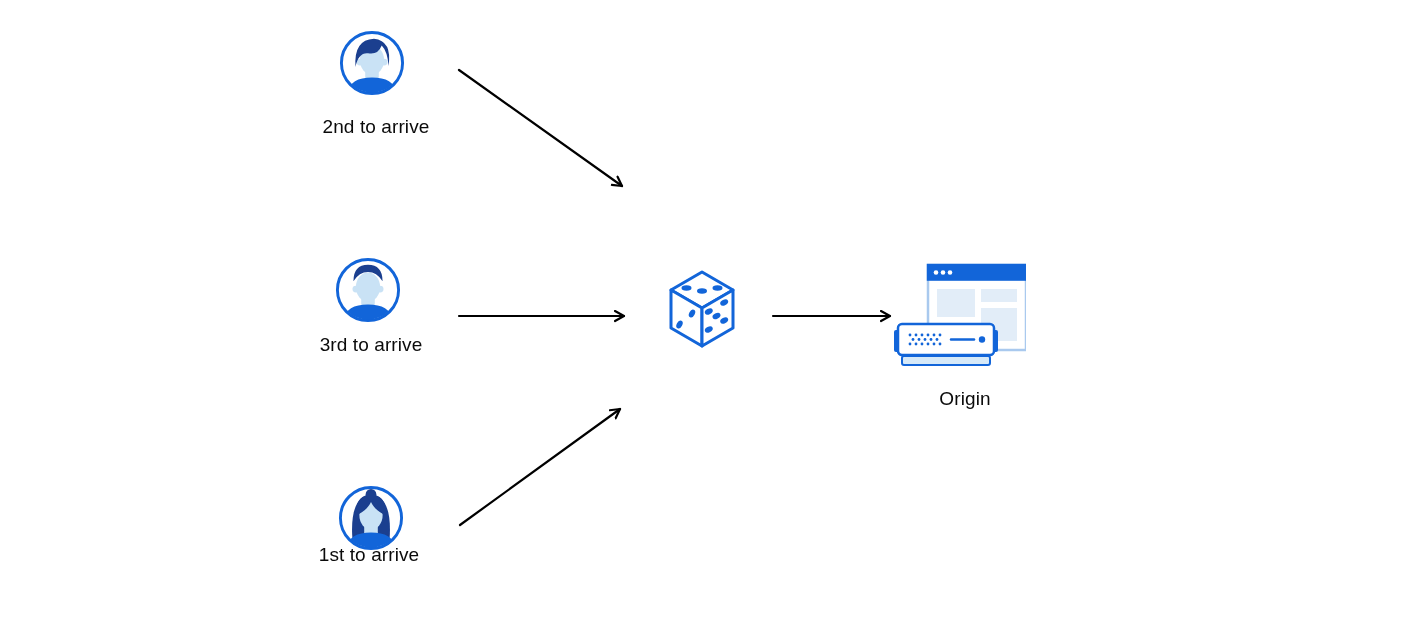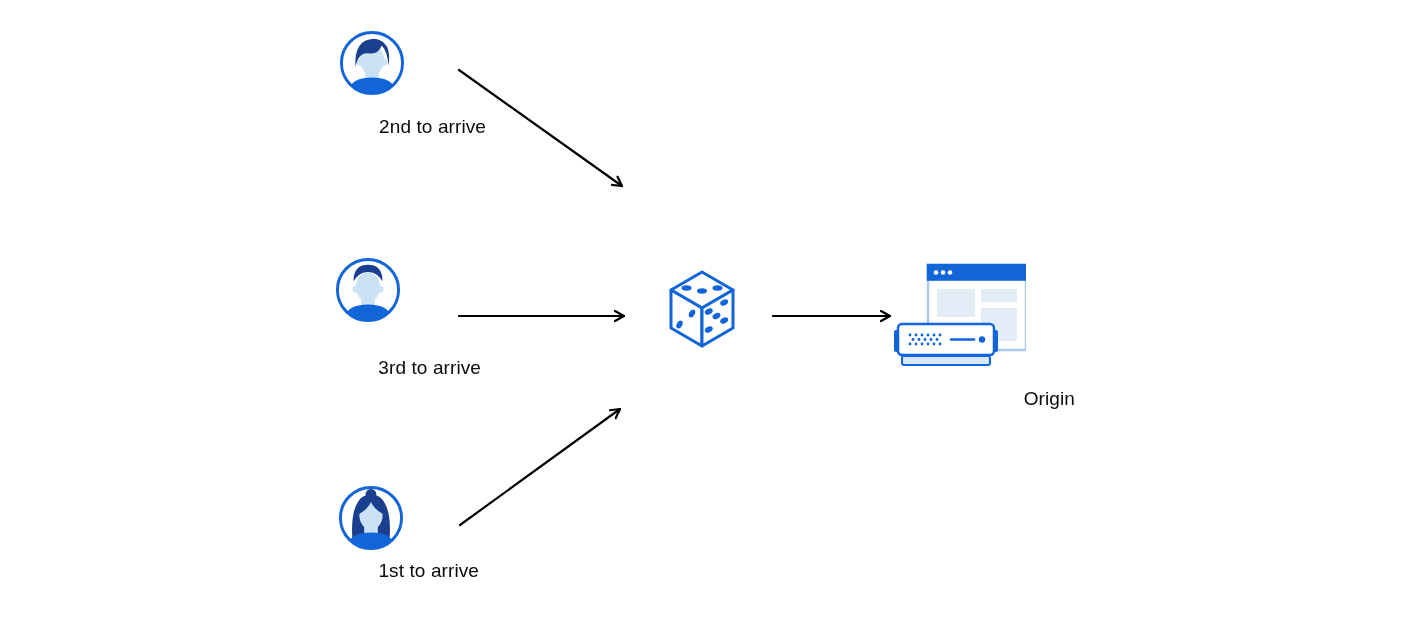--- a/index.html
+++ b/index.html
@@ -15,21 +15,21 @@
   }
   html,body{margin:0;padding:0;}
   body{
     width:1405px;height:633px;position:relative;overflow:hidden;
     background:var(--bg);
     font-family:"Liberation Sans", sans-serif;
     color:var(--text);
   }
   .abs{position:absolute;}
   .node-label{
-    position:absolute;width:220px;text-align:right;
+    position:absolute;width:220px;text-align:center;
     font-size:19px;line-height:22px;color:var(--text);
     letter-spacing:0.1px;
   }
   svg{display:block;}
 </style>
 </head>
 <body>
 
 <svg class="abs" style="left:0;top:0" width="1405" height="633" viewBox="0 0 1405 633">
   <defs>
@@ -74,41 +74,41 @@
     <g clip-path="url(#c2)">
       <rect x="27" y="40" width="14" height="14" style="fill:var(--face)"></rect>
       <path d="M8,68 C9,55 18,49 34,49 C50,49 59,55 60,68 Z" style="fill:var(--primary)"></path>
       <circle cx="21.5" cy="33" r="3.5" style="fill:var(--face)"></circle>
       <circle cx="46.5" cy="33" r="3.5" style="fill:var(--face)"></circle>
       <ellipse cx="34" cy="31" rx="12.5" ry="15" style="fill:var(--face)"></ellipse>
       <path d="M19,25 Q19,8 34,8 Q49,8 49,25 Q43,15.5 34,15.5 Q25,15.5 19,25 Z" style="fill:var(--hair)"></path>
     </g>
   </svg>
 </div>
-<div class="node-label" style="left:261px;top:357px">3rd to arrive</div>
+<div class="node-label" style="left:261px;top:334px">3rd to arrive</div>
 
 <div class="abs" style="left:338px;top:485px">
   <svg width="66" height="66" viewBox="0 0 68 68">
     <defs>
         <clipPath id="c3">
           <circle cx="34" cy="34" r="30.5"></circle>
         </clipPath>
       </defs>
     <circle cx="34" cy="34" r="31.5" style="fill:#fff;stroke:var(--primary);stroke-width:3"></circle>
     <g clip-path="url(#c3)">
       <path d="M15,58 C12,22 22,10 34,10 C46,10 56,22 53,58 Z" style="fill:var(--hair)"></path>
       <rect x="27" y="40" width="14" height="14" style="fill:var(--face)"></rect>
       <path d="M8,68 C9,55 18,49 34,49 C50,49 59,55 60,68 Z" style="fill:var(--primary)"></path>
       <ellipse cx="34" cy="31" rx="12" ry="15" style="fill:var(--face)"></ellipse>
       <path d="M34,10 C23,10 18,18 18.5,31 C25,29 31,24 34,17.5 C37,24 43,29 49.5,31 C50,18 45,10 34,10 Z" style="fill:var(--hair)"></path>
       <circle cx="34" cy="9.5" r="5.5" style="fill:var(--hair)"></circle>
     </g>
   </svg>
 </div>
-<div class="node-label" style="left:259px;top:560px">1st to arrive</div>
+<div class="node-label" style="left:259px;top:544px">1st to arrive</div>
 
 <div class="abs" style="left:666px;top:267px">
   <svg width="72" height="84" viewBox="0 0 72 84">
     <g style="fill:#fff;stroke:var(--primary);stroke-width:3" stroke-linejoin="round">
       <path d="M36,5 L67,23 L36,41 L5,23 Z"></path>
       <path d="M5,23 L36,41 L36,79 L5,61 Z"></path>
       <path d="M36,41 L67,23 L67,61 L36,79 Z"></path>
     </g>
     <g style="fill:var(--primary)">
 

